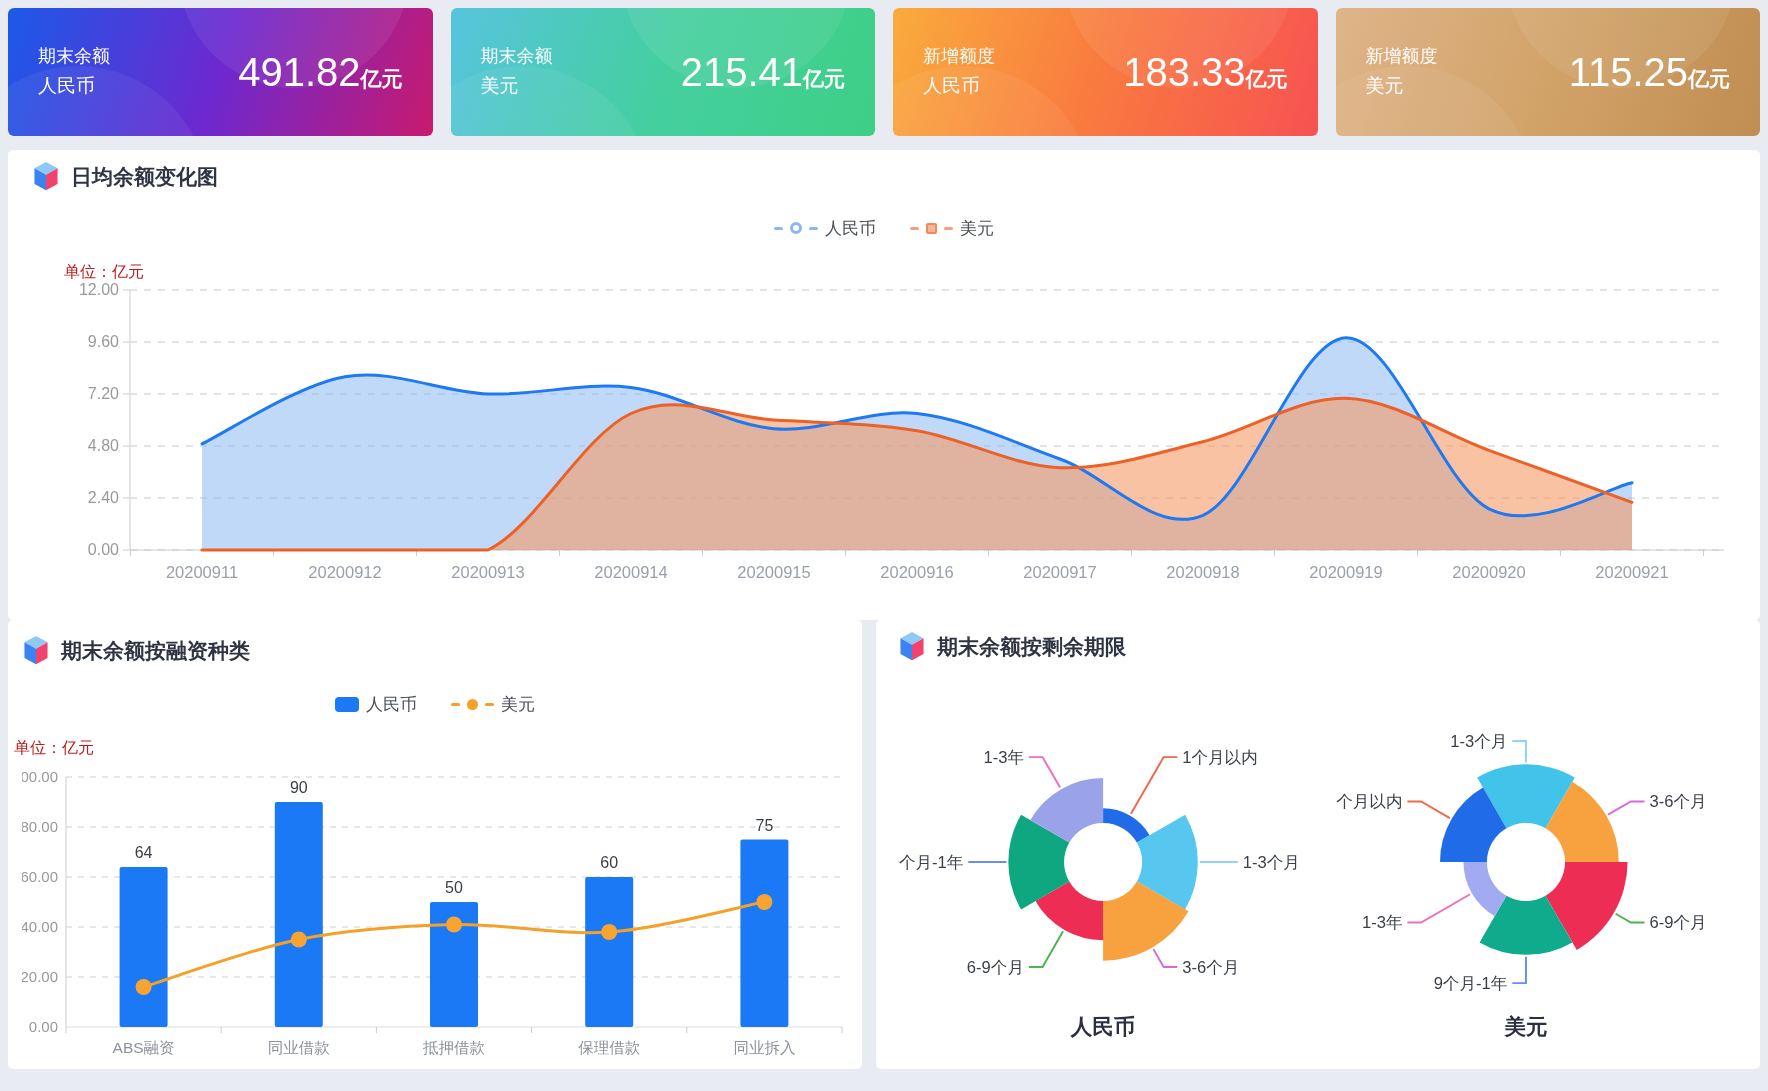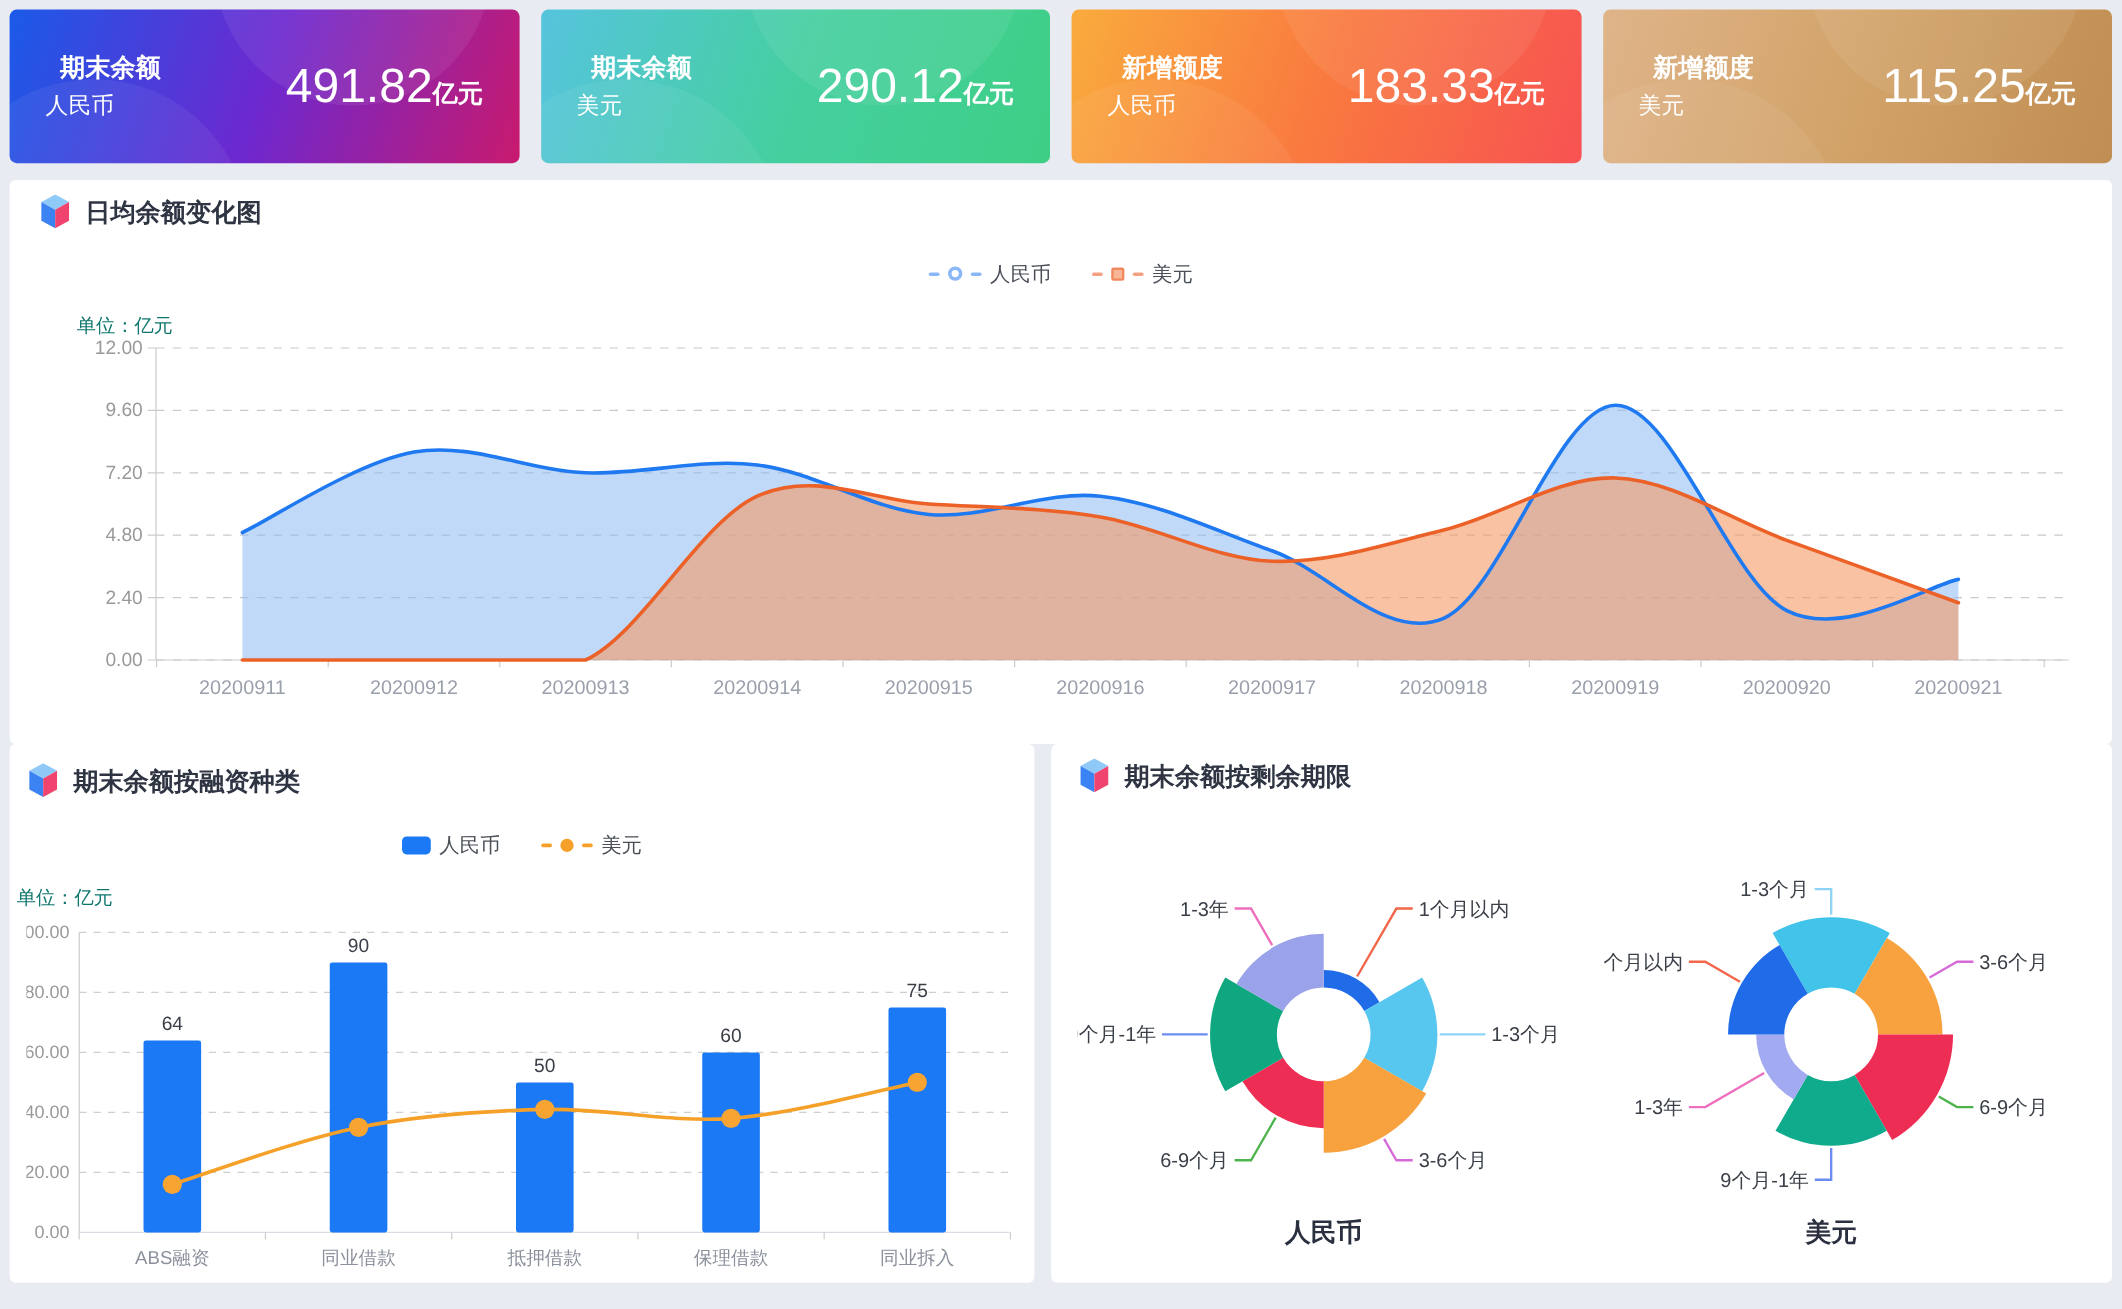--- a/index.html
+++ b/index.html
@@ -18,21 +18,21 @@
     display:flex; justify-content:space-between; align-items:center; padding:0 30px;
   }
   .card::before {
     content:""; position:absolute; width:230px; height:230px; border-radius:50%;
     background:rgba(255,255,255,0.07); right:24px; top:-150px;
   }
   .card::after {
     content:""; position:absolute; width:260px; height:260px; border-radius:50%;
     background:rgba(255,255,255,0.06); left:-60px; bottom:-190px;
   }
-  .card-title { font-size:21px; font-weight:bold; line-height:1.3;margin-left:12px; }
+  .card-title { font-size:18px; font-weight:normal; line-height:1.3; }
   .card-sub   { font-size:19px; margin-top:5px; font-weight:normal; }
   .card-num   { font-size:40px; font-weight:normal; white-space:nowrap; }
   .card-unit  { font-size:21px; font-weight:bold; }
   
   .panel { background:#fff; border-radius:5px; position:relative; }
   .panel-title { display:flex; align-items:center; gap:11px; font-size:21px; font-weight:bold; color:#2e3442; }
   .cube { width:28px; height:30px; flex:0 0 auto; }
   #panel-balance { height:470px; padding:12px 24px 0 24px; }
   .row3 { display:flex; gap:14px; height:449px; }
   #panel-financing { width:854px; padding:16px 14px 0 14px; overflow:hidden; }
@@ -40,21 +40,21 @@
   
   .legend { display:flex; justify-content:center; align-items:center; gap:34px; font-size:17px; color:#4a4f58; }
   #legend-balance { margin-top:24px; height:24px; }
   #legend-financing { margin-top:26px; height:24px; }
   .legend-item { display:flex; align-items:center; gap:7px; cursor:pointer; }
   .dash { width:9px; height:3px; border-radius:2px; display:inline-block; }
   .lg-circle { width:12px; height:12px; border-radius:50%; border:3px solid transparent; background:#fff; display:inline-block; }
   .lg-square { width:11px; height:11px; border-radius:2px; border:2px solid transparent; display:inline-block; }
   .lg-bar { width:24px; height:15px; border-radius:4px; display:inline-block; }
   .lg-dot { width:11px; height:11px; border-radius:50%; display:inline-block; }
-  .unit-label { position:absolute; font-size:16px; color:#0f766e; }
+  .unit-label { position:absolute; font-size:16px; color:#b91c1c; }
   #unit-balance { left:56px; top:112px; }
   #unit-financing { left:6px; top:118px; }
   #svg-line { display:block; margin-top:38px; }
   #svg-bar { display:block; margin-top:47px; }
   .donuts { display:flex; margin-top:8px; }
   svg { overflow:hidden; }
   text { font-family:"Liberation Sans","DejaVu Sans",sans-serif; }
 </style>
 </head>
 <body>
@@ -68,21 +68,21 @@
     <div>
       <span class="card-num">491.82</span><span class="card-unit">亿元</span>
     </div>
   </div>
   <div class="card" style="background: linear-gradient(108deg, rgb(86, 196, 221), rgb(69, 207, 160), rgb(62, 207, 133));">
     <div>
       <div class="card-title">期末余额</div>
       <div class="card-sub">美元</div>
     </div>
     <div>
-      <span class="card-num">290.12</span><span class="card-unit">亿元</span>
+      <span class="card-num">215.41</span><span class="card-unit">亿元</span>
     </div>
   </div>
   <div class="card" style="background: linear-gradient(108deg, rgb(249, 171, 61), rgb(249, 121, 63), rgb(247, 82, 82));">
     <div>
       <div class="card-title">新增额度</div>
       <div class="card-sub">人民币</div>
     </div>
     <div>
       <span class="card-num">183.33</span><span class="card-unit">亿元</span>
     </div>

